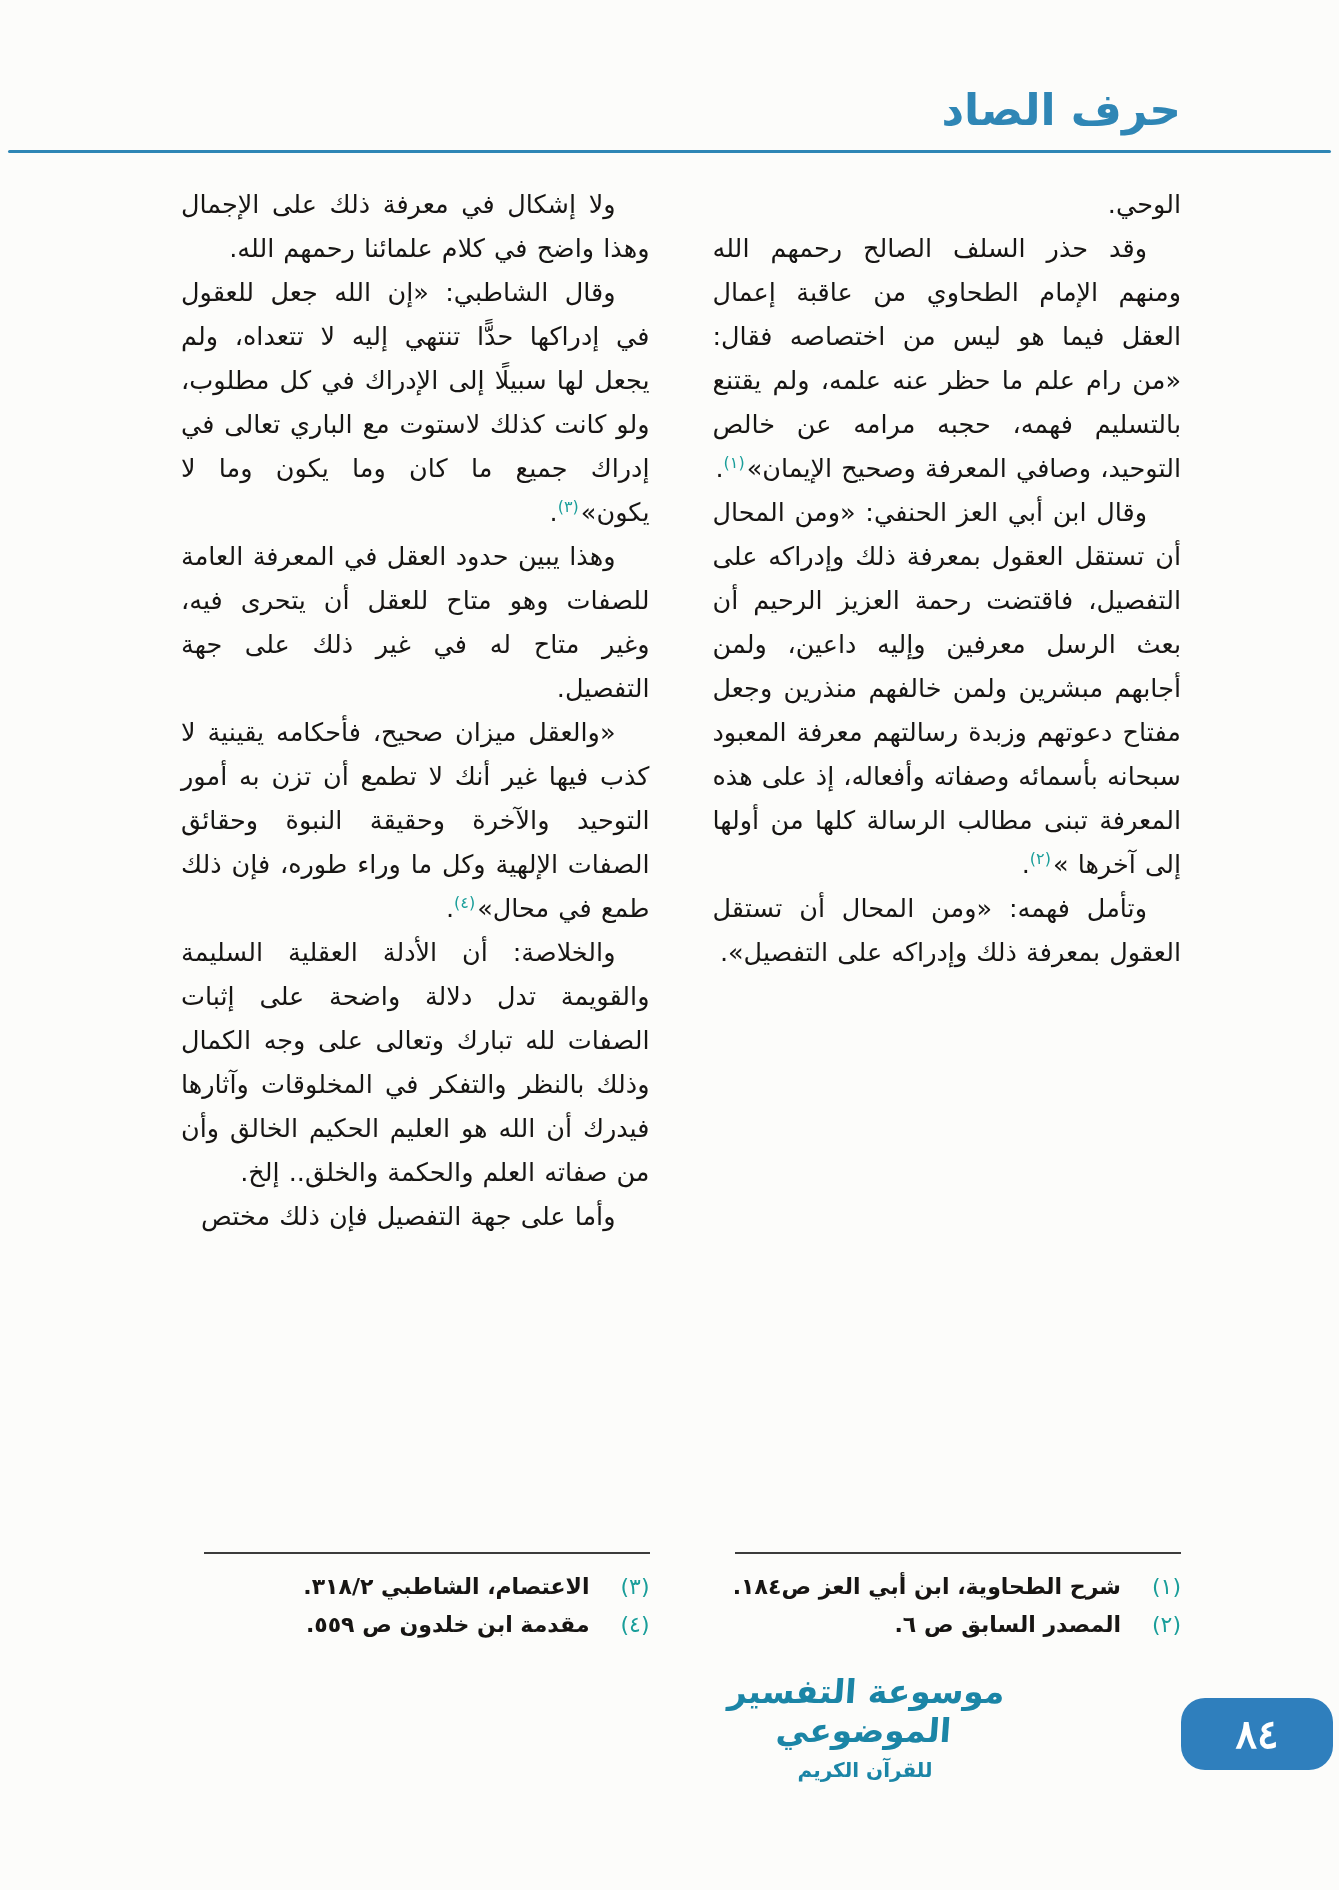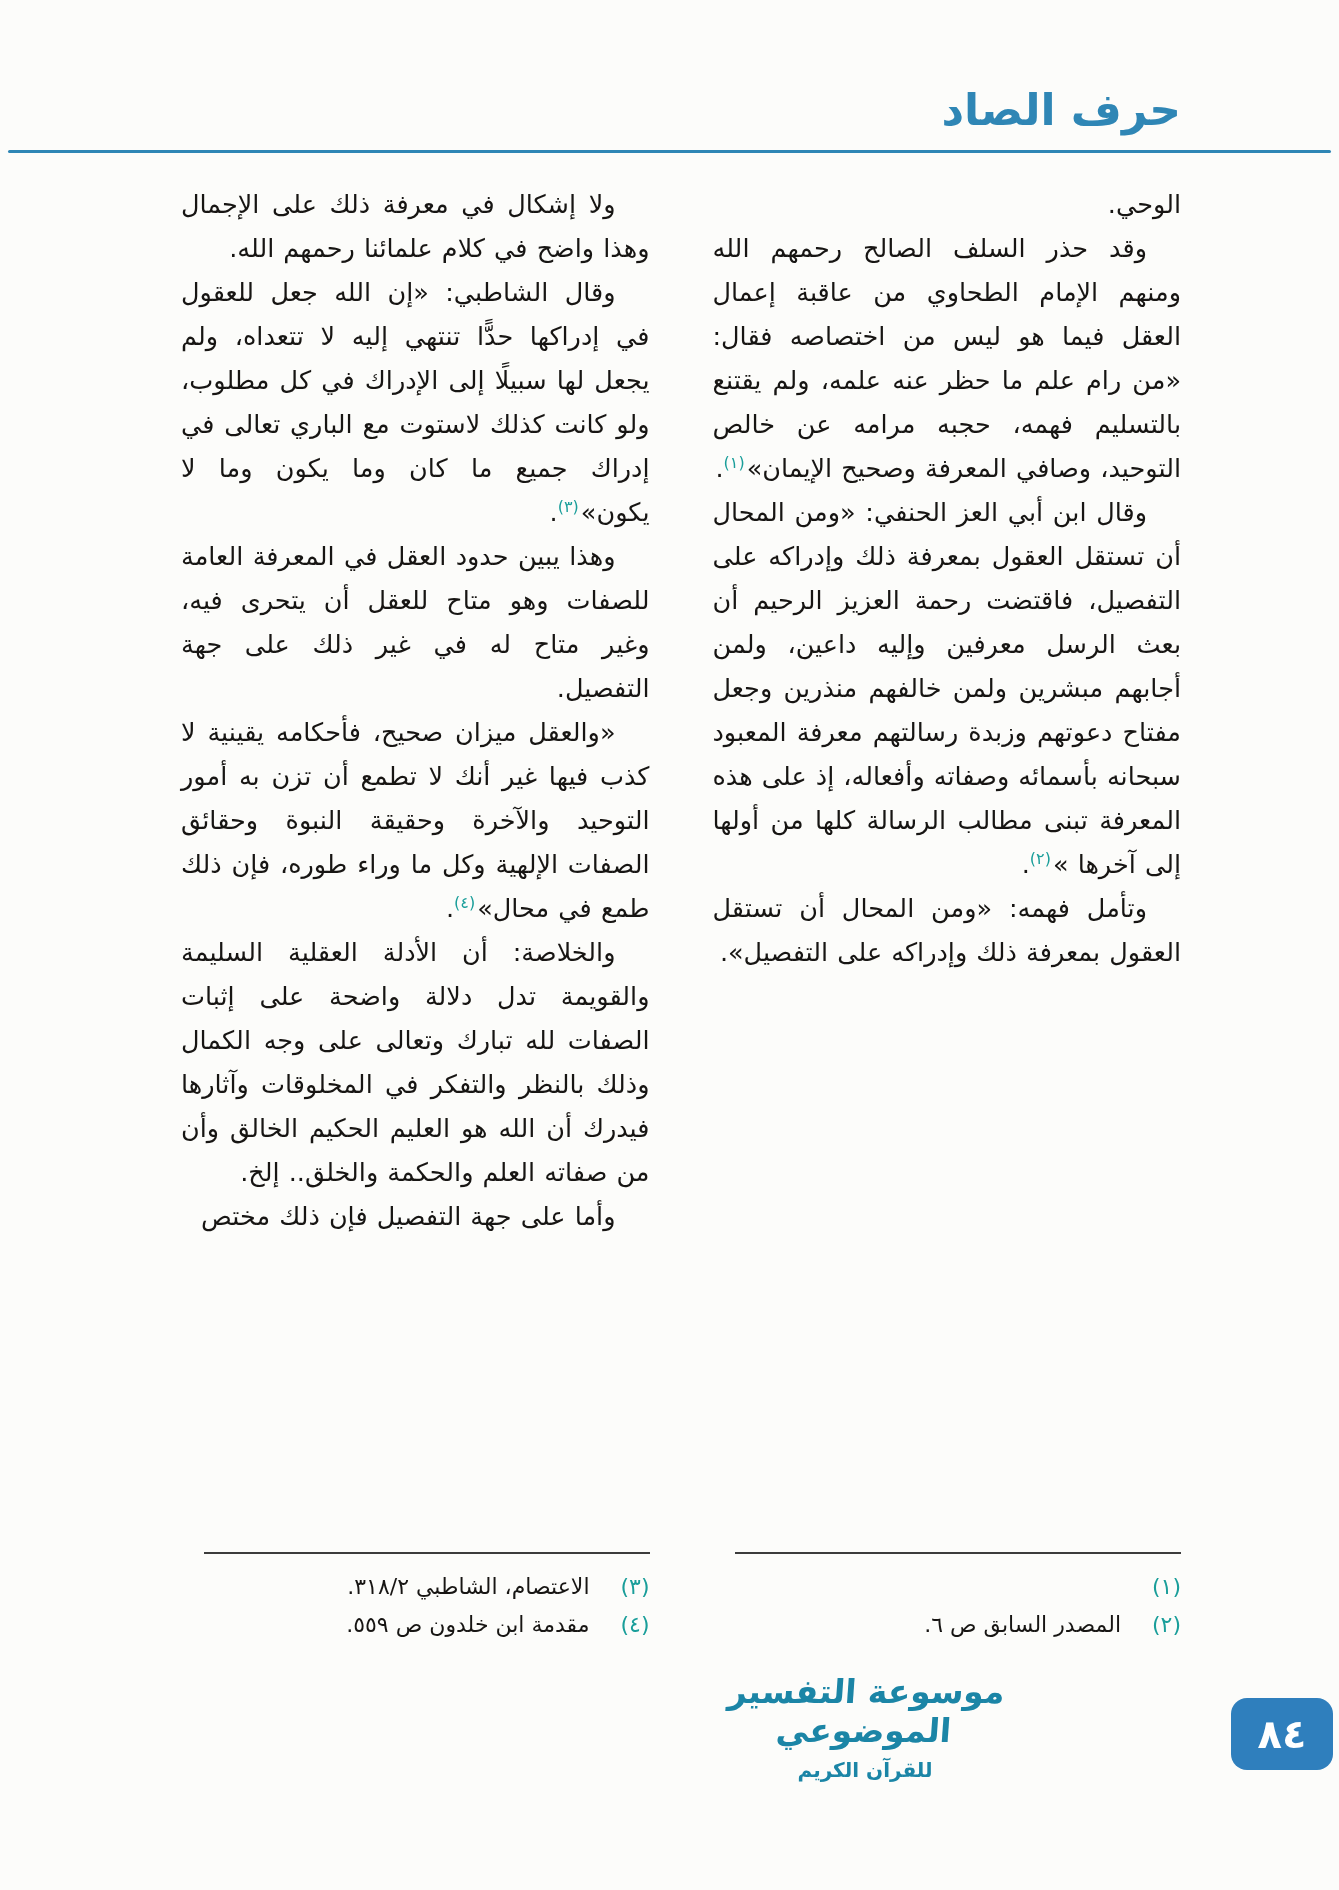--- a/index.html
+++ b/index.html
@@ -91,21 +91,21 @@
     align-items: flex-start;
     font-size: 22px;
     line-height: 38px;
   }
   .fn-num {
     color: var(--ref, #1a9e9a);
     min-width: 46px;
     margin-left: 14px;
     white-space: nowrap;
   }
-  .fn-text { flex: 1; }
+  .fn-text { flex: 1; font-weight: bold; }
 
   
   .logo {
     position: absolute;
     top: 1672px;
     left: 700px;
     width: 330px;
     text-align: center;
     color: var(--logo, #1b85a6);
   }
@@ -116,27 +116,28 @@
   }
   .logo-sub {
     font-size: 20px;
     margin-top: 8px;
     font-weight: 700;
   }
   .page-num {
     position: absolute;
     top: 1698px;
     right: 6px;
-    width: 102px;
+    width: 152px;
     height: 72px;
     background: var(--pagebox, #2f7fbd);
-    border-radius: 16px;
+    border-radius: 24px;
     display: flex;
     align-items: center;
     justify-content: center;
+    font-family: Liberation Serif, serif;
   }
   .page-num span {
     color: #ffffff;
     font-size: 40px;
     font-weight: 700;
   }
 </style>
 </head>
 <body>
 
@@ -166,20 +167,21 @@
     </div>
 
   </div>
 
   <div class="footnotes">
 
     <div class="fn-col">
       <div class="fn-rule"></div>
       <div class="fn-row">
         <span class="fn-num">(١)</span>
+        <span class="fn-text">شرح الطحاوية، ابن أبي العز ص١٨٤.</span>
       </div>
       <div class="fn-row">
         <span class="fn-num">(٢)</span>
         <span class="fn-text">المصدر السابق ص ٦.</span>
       </div>
     </div>
 
     <div class="fn-col">
       <div class="fn-rule"></div>
       <div class="fn-row">

